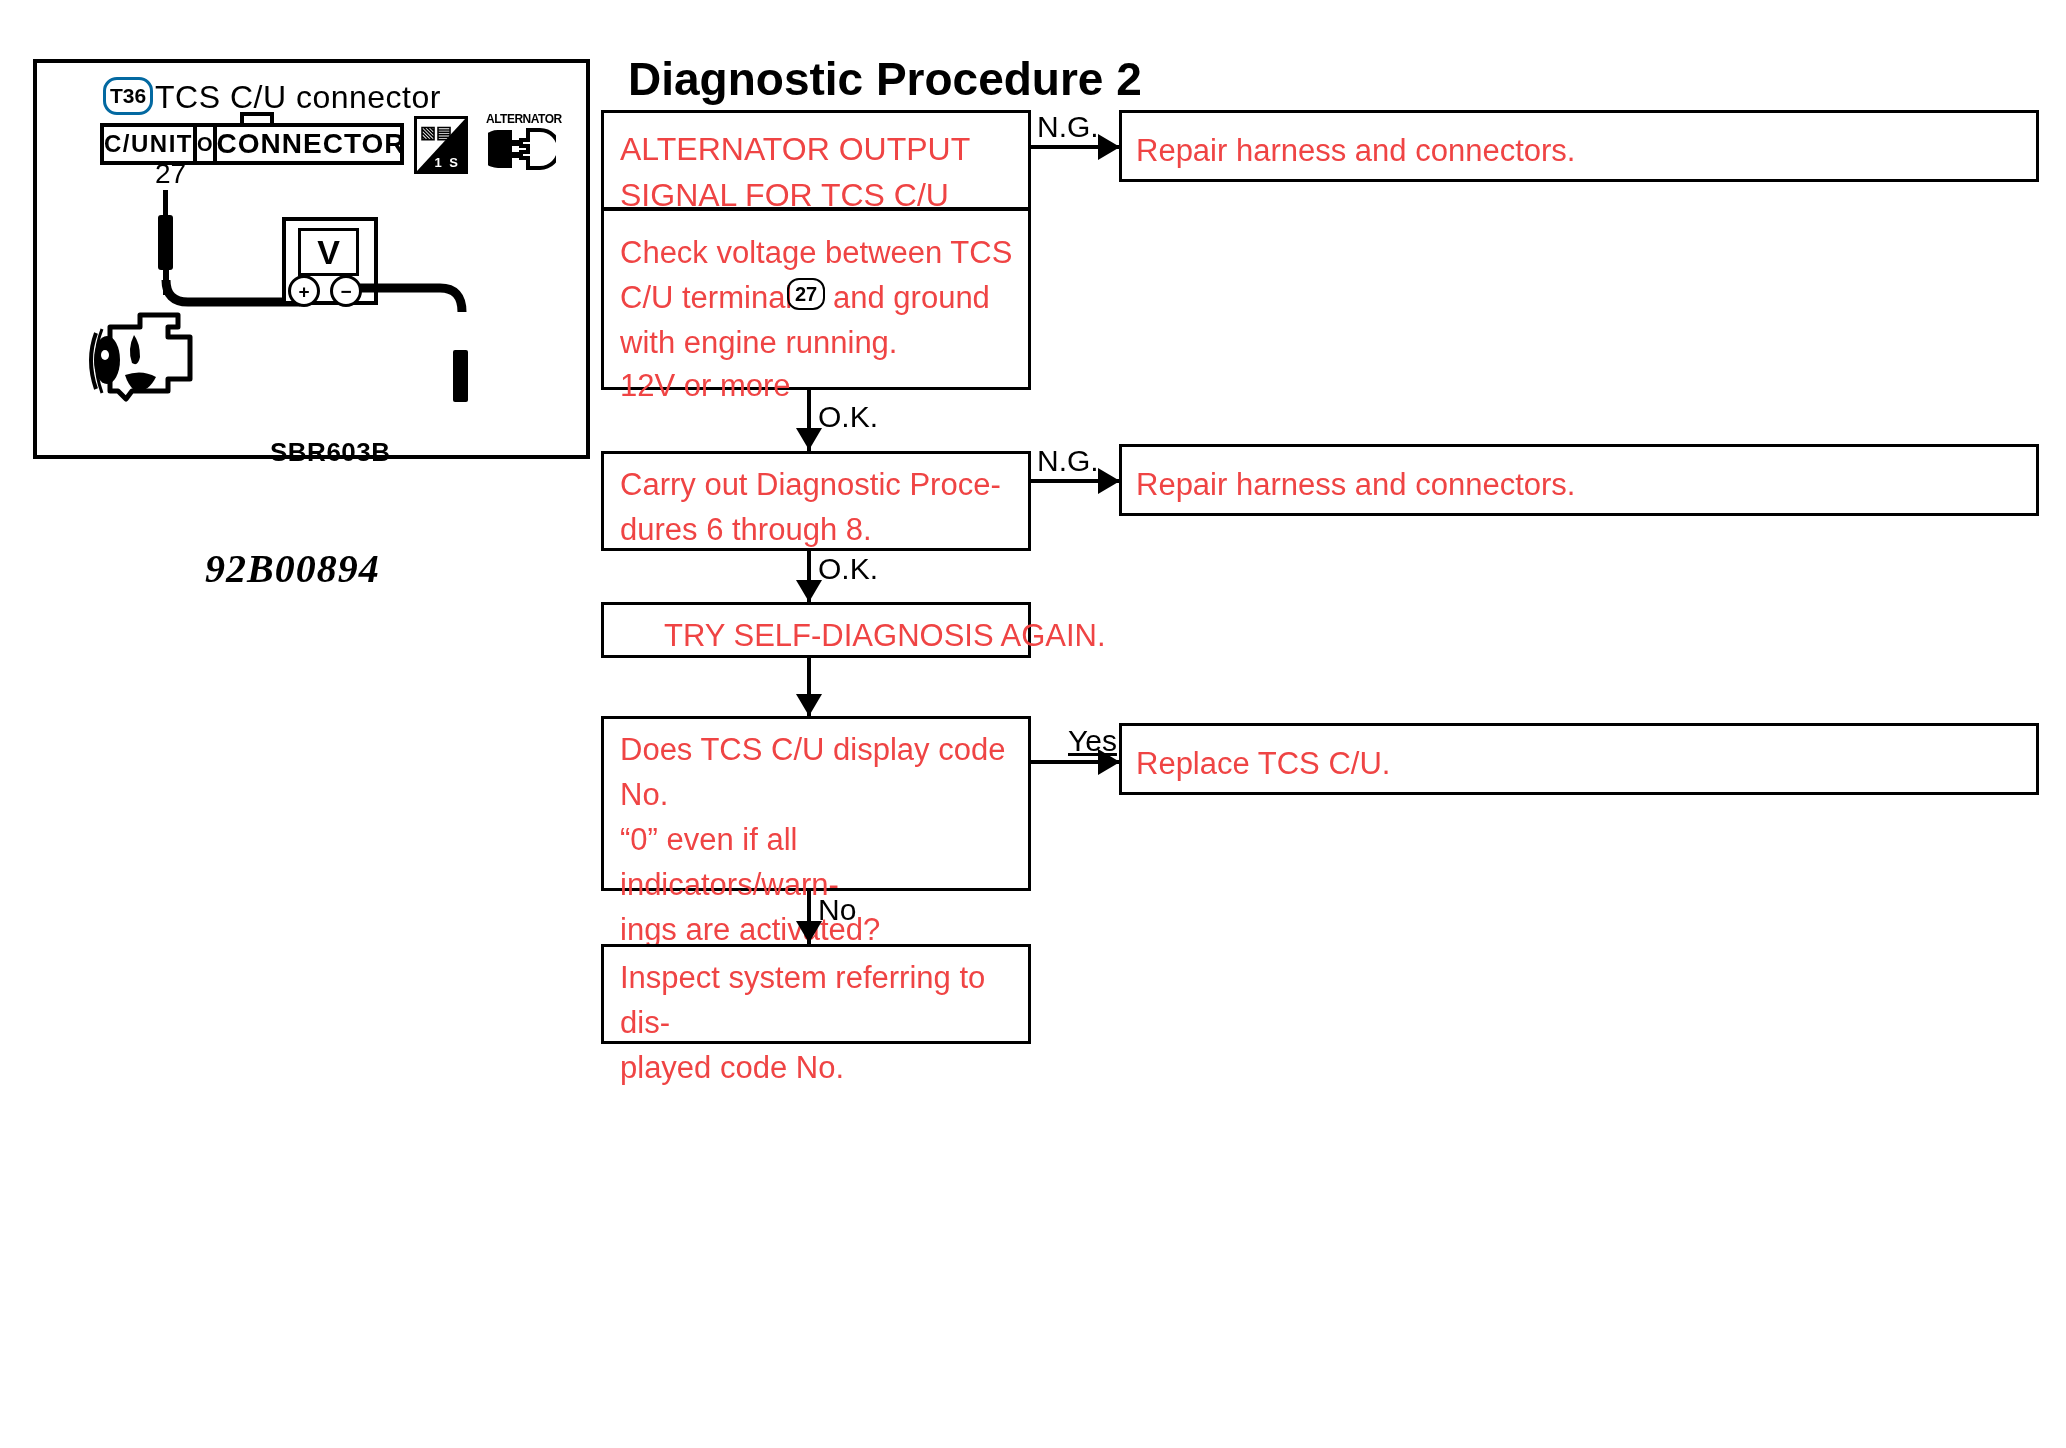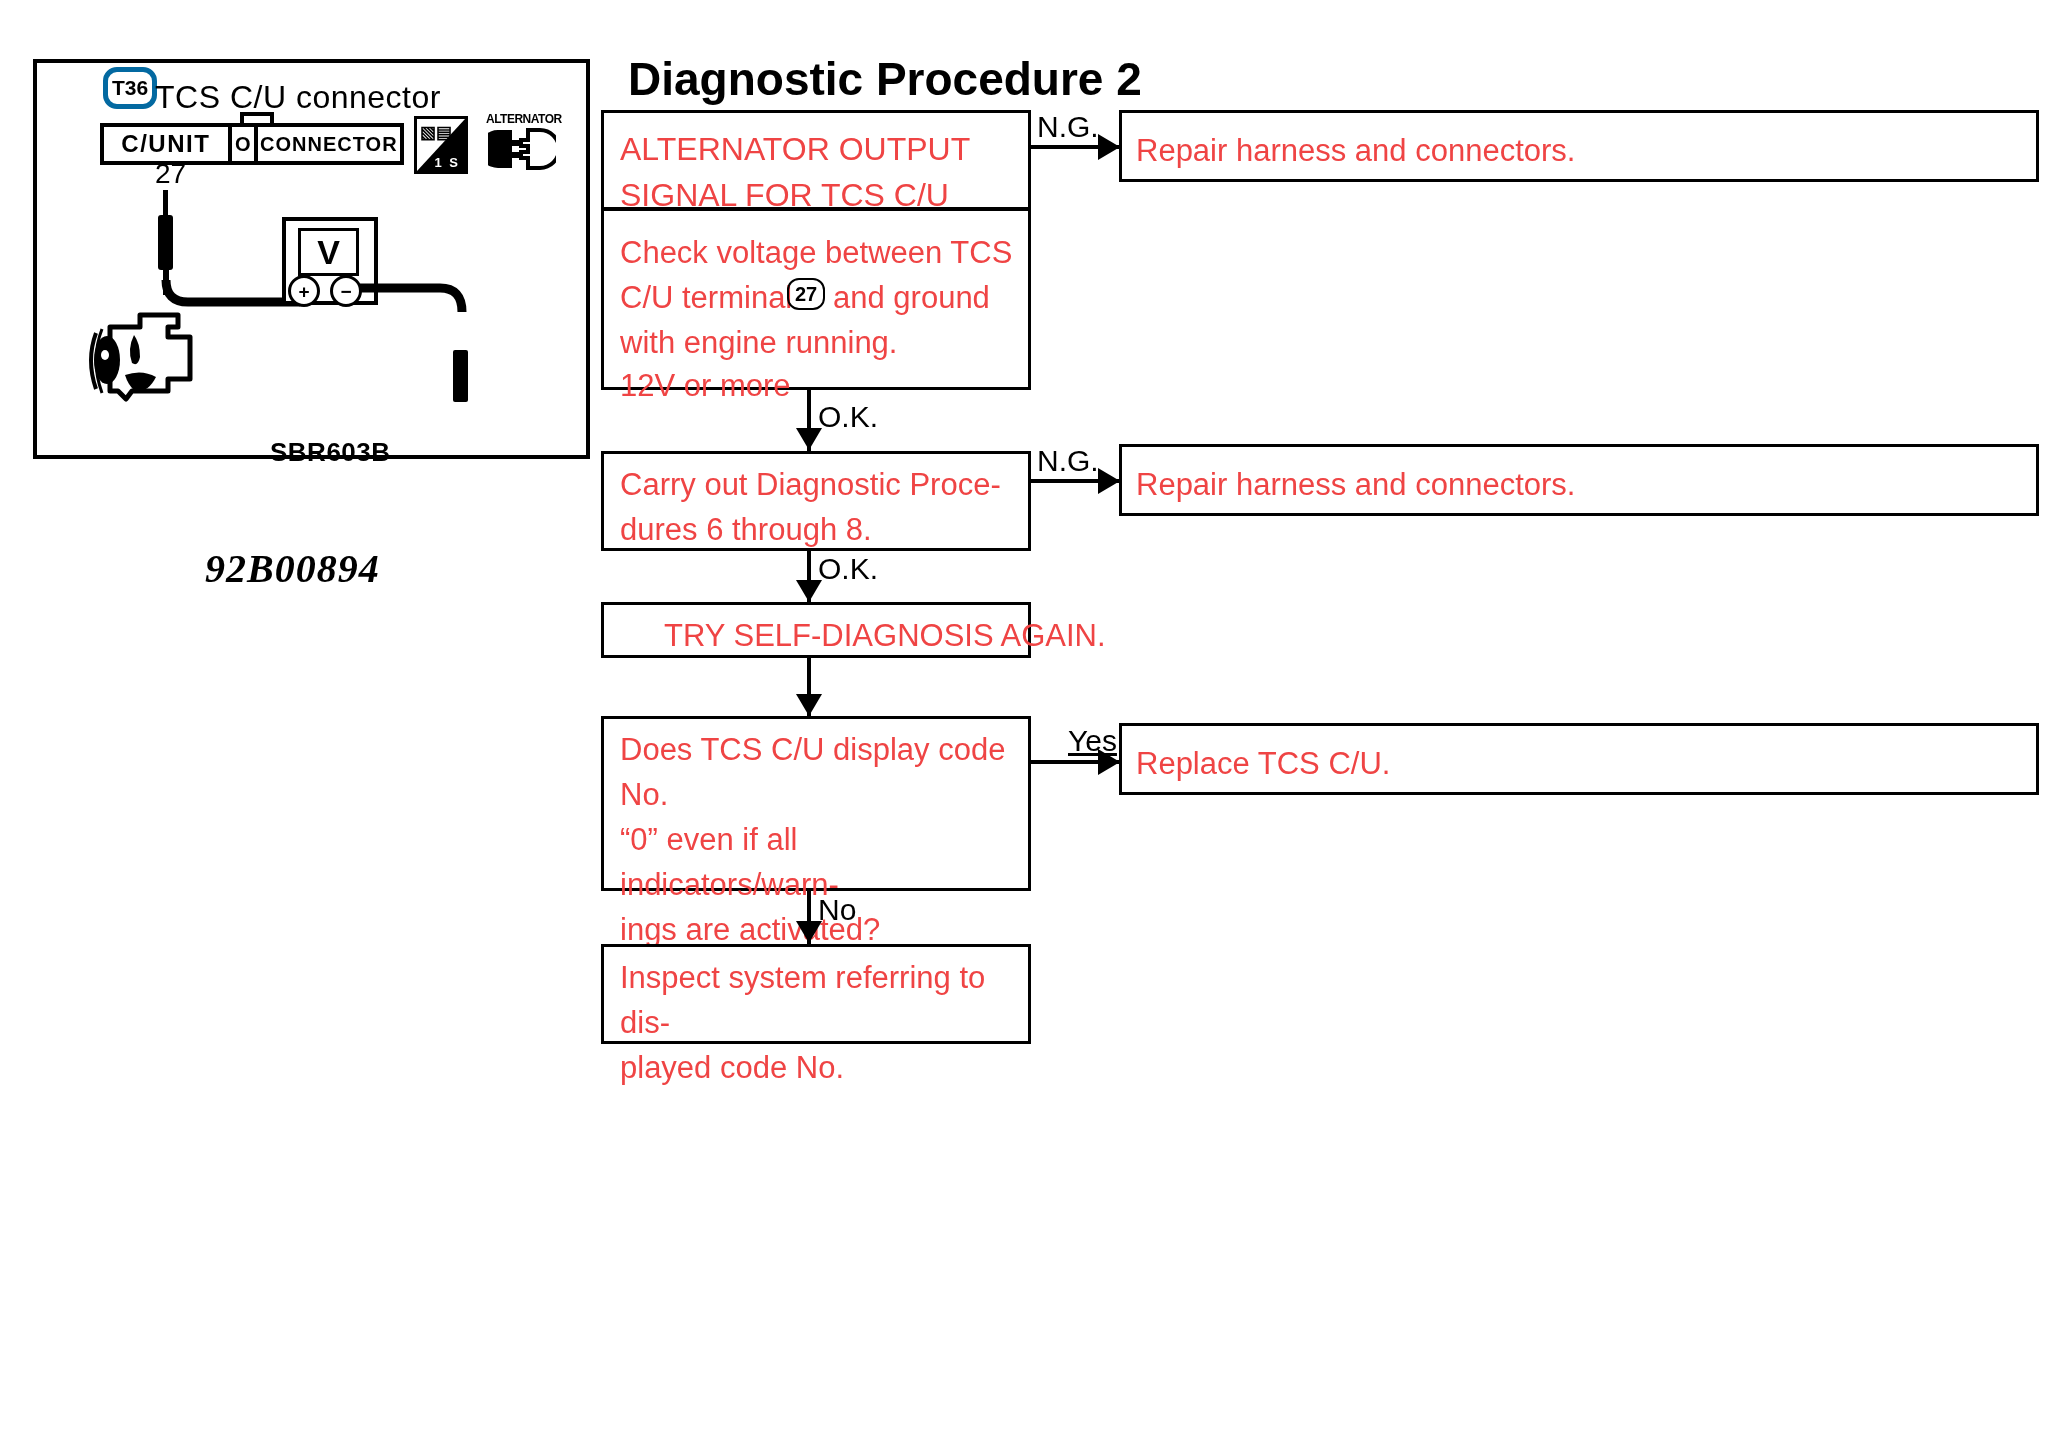--- a/index.html
+++ b/index.html
@@ -23,34 +23,34 @@
      border-top:13px solid transparent;border-bottom:13px solid transparent;
      border-left:22px solid #000;}
 
   
   #illus-panel{left:33px;top:59px;width:557px;height:400px;border:4px solid #000;}
   #illus-caption{left:270px;top:437px;font-size:26px;font-weight:bold;
      font-family:"Liberation Sans",sans-serif;letter-spacing:.5px;}
   #fig-number{left:205px;top:545px;font-size:40px;font-style:italic;
      font-family:"Liberation Serif",serif;font-weight:bold;letter-spacing:1px;}
 
-  #t36-circle{left:103px;top:67px;width:44px;height:32px;border:5px solid #0369a1;
+  #t36-circle{left:103px;top:77px;width:44px;height:32px;border:3px solid #0369a1;
      border-radius:14px;display:flex;align-items:center;justify-content:center;
      font-size:21px;font-weight:bold;font-family:"Liberation Sans",sans-serif;}
   #connector-title{left:155px;top:80px;font-size:32px;letter-spacing:.5px;}
 
   
   #conn-bar{left:100px;top:123px;width:296px;height:34px;border:4px solid #000;
      display:flex;align-items:center;}
   #conn-bar-left{flex:1;text-align:center;font-size:24px;font-weight:bold;
      letter-spacing:1.5px;font-family:"Liberation Sans",sans-serif;}
   #conn-bar-divider{width:30px;height:100%;border-left:4px solid #000;
      border-right:4px solid #000;display:flex;align-items:center;justify-content:center;
      font-size:20px;font-weight:bold;box-sizing:border-box;}
-  #conn-bar-right{flex:1.15;text-align:center;font-size:20px;font-weight:bold;
+  #conn-bar-right{flex:1.15;text-align:center;font-size:28px;font-weight:bold;
      letter-spacing:1px;font-family:"Liberation Sans",sans-serif;}
   #conn-bar-tab{left:240px;top:112px;width:34px;height:14px;border:4px solid #000;
      border-bottom:none;background:#fff;box-sizing:border-box;}
 
   
   #icon-disconnect-box{left:414px;top:116px;width:48px;height:52px;
      border:3px solid #000;background:#fff;overflow:hidden;}
   #icon-disconnect-box .tri{position:absolute;left:0;top:0;width:0;height:0;
      border-left:48px solid transparent;border-bottom:52px solid #000;}
   #icon-disconnect-box .plug{position:absolute;left:3px;top:5px;font-size:17px;

